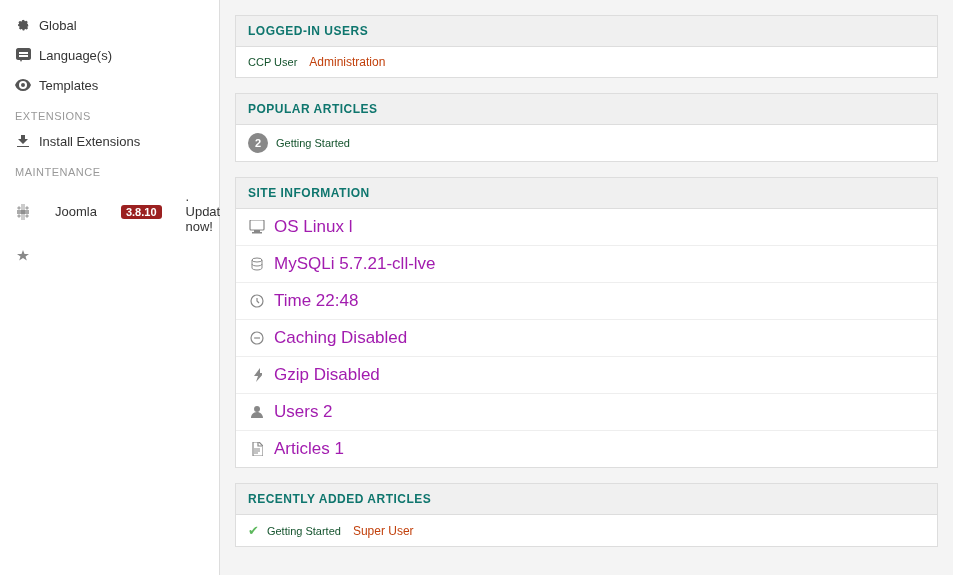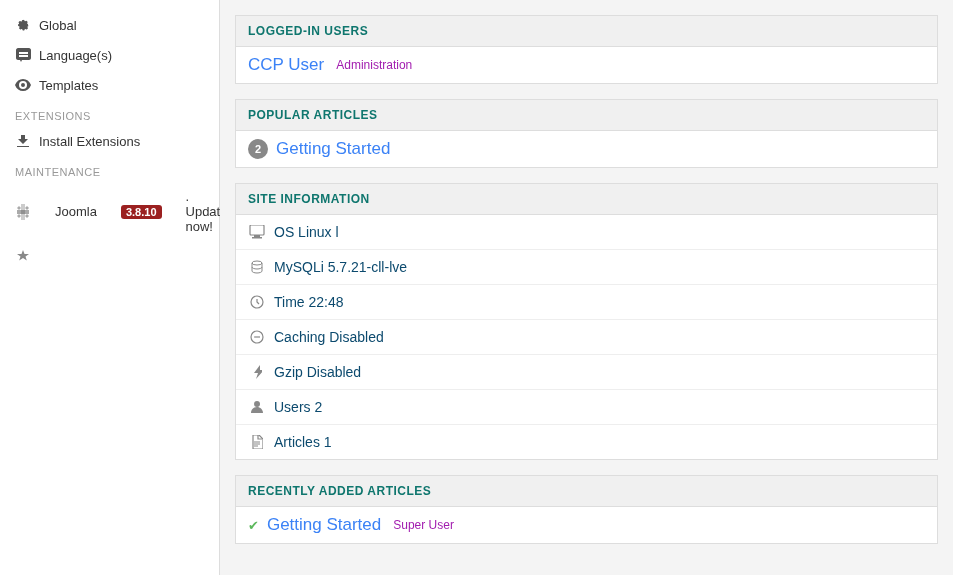--- a/index.html
+++ b/index.html
@@ -91,32 +91,32 @@
       width: 18px;
       height: 18px;
       display: flex;
       align-items: center;
       justify-content: center;
       flex-shrink: 0;
       color: #888;
     }
 
     .panel-row .row-text {
-      color: #0c4a6e;
-      font-size: 14px;
+      color: #a21caf;
+      font-size: 17px;
     }
 
     .panel-row .row-link {
-      color: #3b82f6;
+      color: #14532d;
       text-decoration: none;
-      font-size: 17px;
+      font-size: 11px;
     }
 
     .panel-row .row-subtext {
-      color: #a21caf;
+      color: #c2410c;
       font-size: 12px;
       margin-left: 4px;
     }
 
     
     .badge {
       background: #9b2020;
       color: #fff;
       font-size: 11px;
       font-weight: bold;

